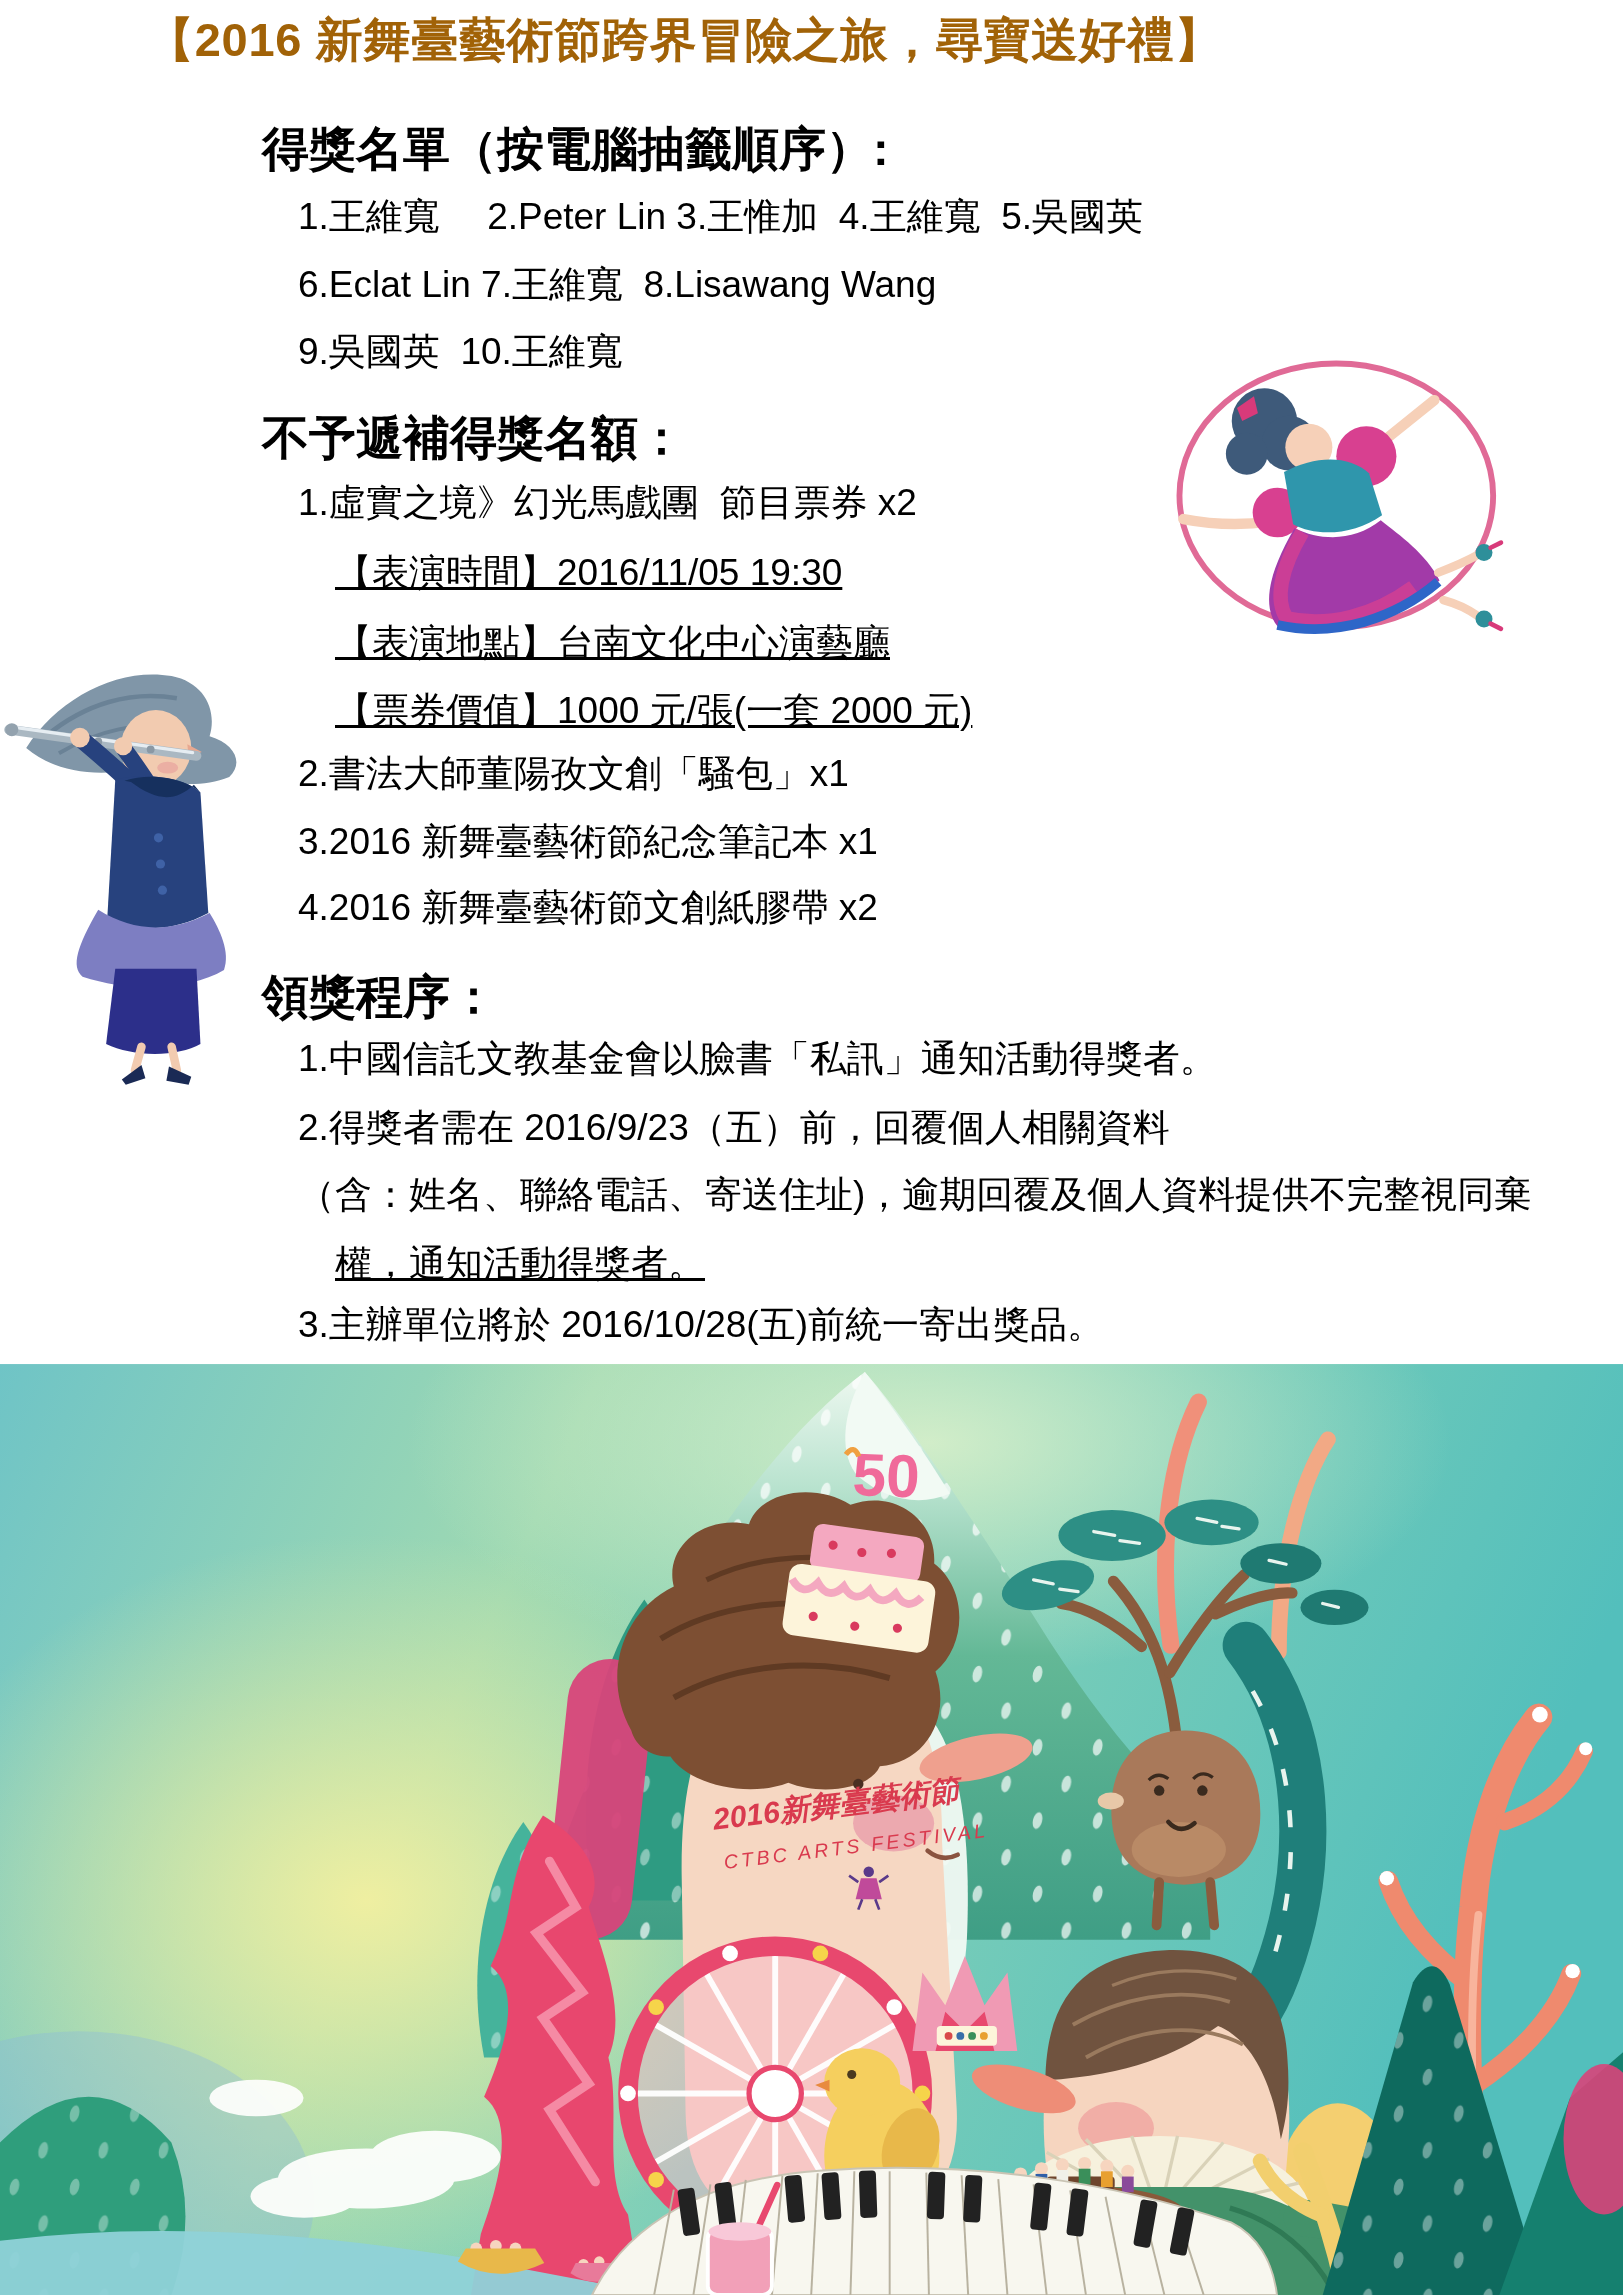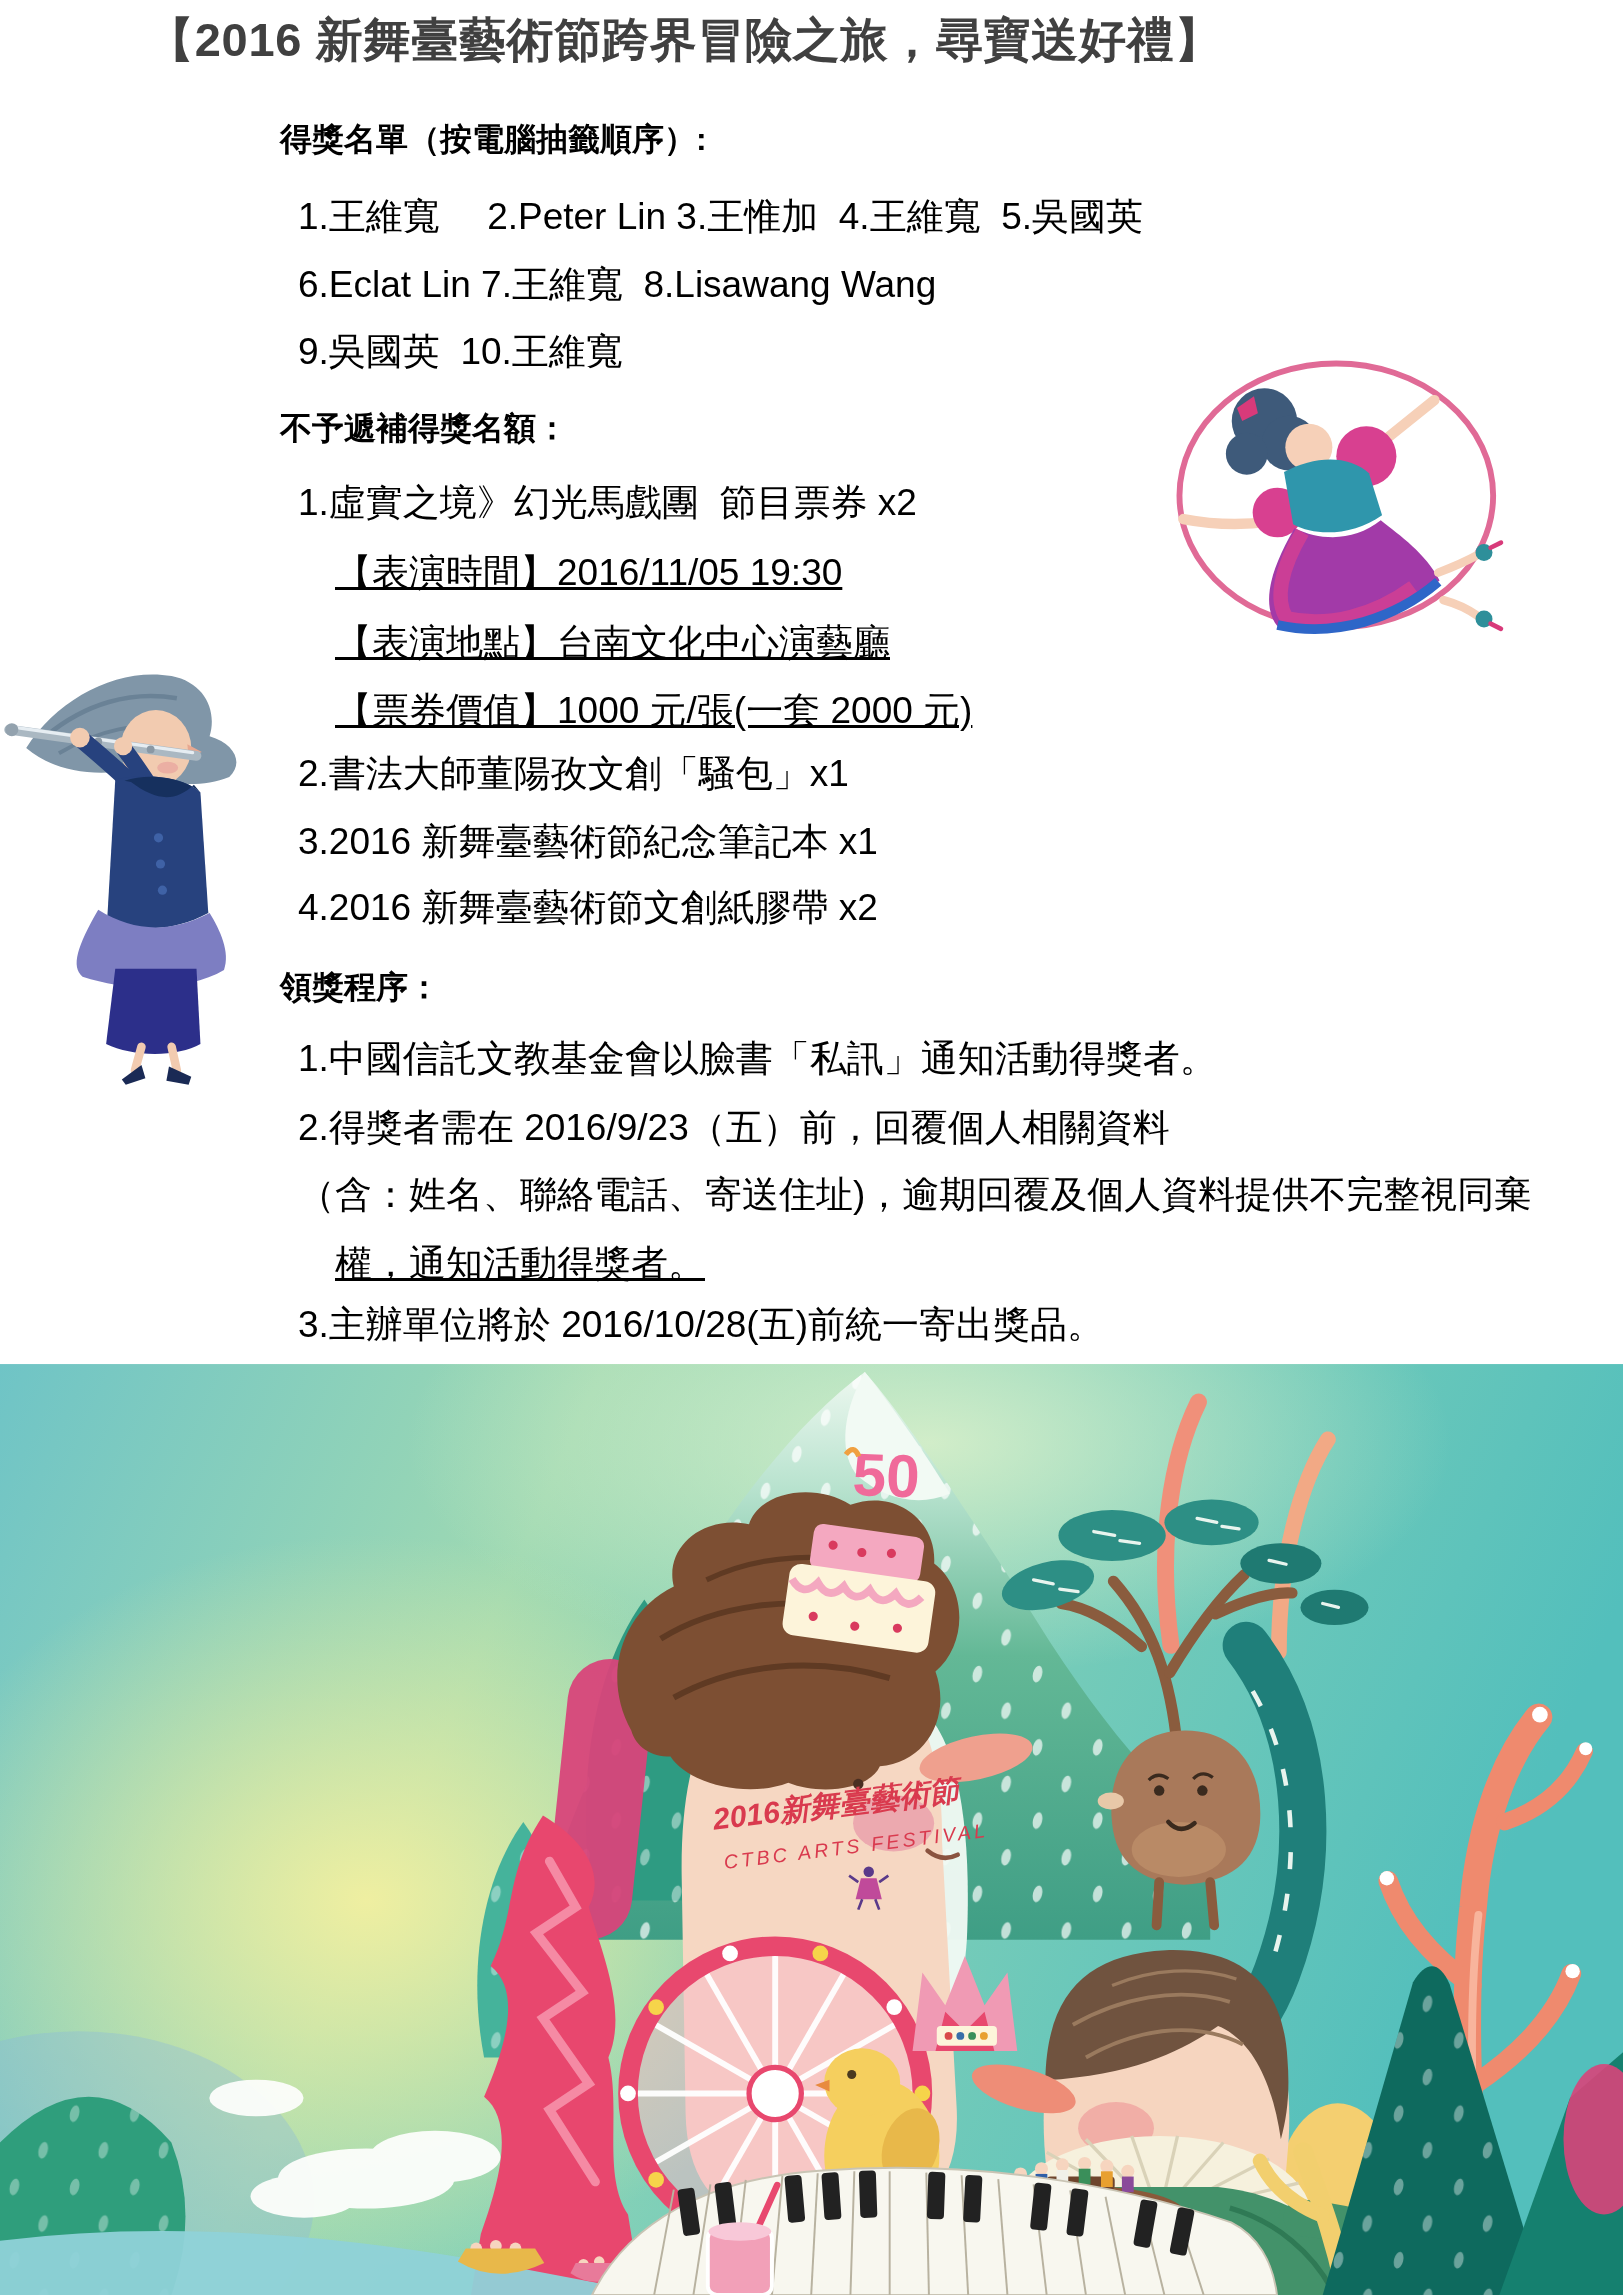--- a/index.html
+++ b/index.html
@@ -1,20 +1,20 @@
 <!DOCTYPE html>
 <html style="font-size:10.5px"><head>
 <meta charset="utf-8">
 <style>
   html,body{margin:0;padding:0;background:#ffffff;}
   .page{position:relative;width:1623px;height:2295px;background:#ffffff;overflow:hidden;
         font-family:"Liberation Sans",sans-serif;color:#000;}
   .title{position:absolute;top:9.2px;left:147px;font-size:47px;font-weight:bold;
-         color:#404040;white-space:pre;letter-spacing:0.7px;}
-  .heading{position:absolute;left:280px;font-size:32px;font-weight:bold;white-space:pre-wrap;}
+         color:#a16207;white-space:pre;letter-spacing:0.7px;}
+  .heading{position:absolute;left:262px;font-size:47px;font-weight:bold;white-space:pre-wrap;}
   .item{position:absolute;left:298px;font-size:37px;font-weight:400;white-space:pre-wrap;text-align:right;}
   .indent{left:335px;text-decoration:underline;}
   .illu{position:absolute;}
   svg{display:block;}
   svg text{font-family:"Liberation Sans",sans-serif;}
 </style>
 </head>
 <body>
 
 <div class="page">

